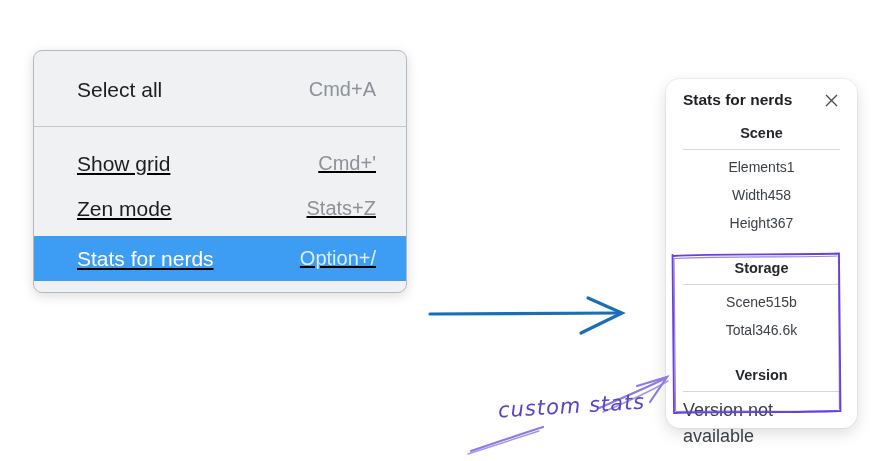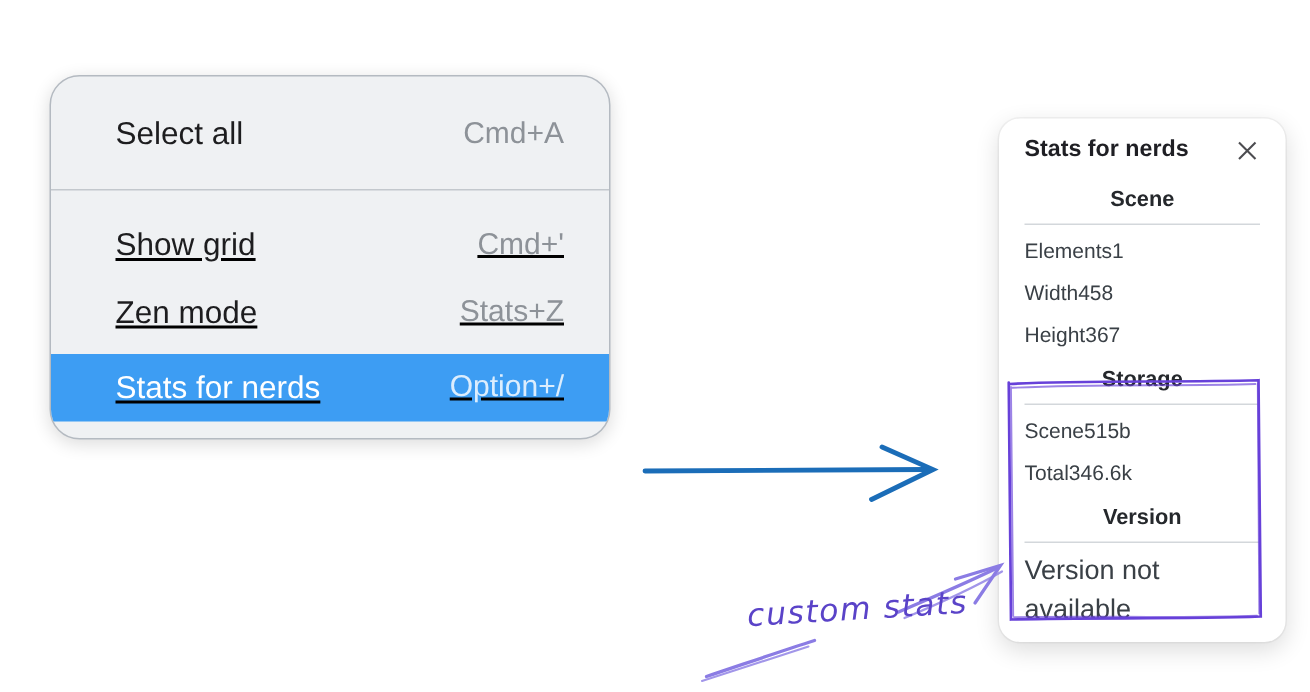--- a/index.html
+++ b/index.html
@@ -7,21 +7,21 @@
     width:873px;height:461px;position:relative;overflow:hidden;
     background:#ffffff;
     font-family:"Liberation Sans",sans-serif;
   }
 
   
   .context-menu{
     position:absolute;left:33px;top:50px;width:374px;
     background:#eff1f3;
     border:1px solid #b4bac1;
-    border-radius:20px;
+    border-radius:9px;
     box-shadow:0 3px 12px rgba(0,0,0,.14);
     box-sizing:border-box;
     overflow:hidden;
   }
   .menu-section-top{padding:16px 0 14px 0;}
   .menu-section-bottom{padding:14px 0 11px 0;text-decoration:underline;}
   .menu-divider{height:1px;background:#c3c8cd;}
   .menu-item{
     height:45px;
     display:flex;align-items:center;justify-content:space-between;
@@ -45,25 +45,25 @@
     color:#3a4046;
   }
   .panel-header{display:flex;align-items:center;justify-content:space-between;margin-bottom:16px;}
   .panel-title{font-size:15.5px;font-weight:bold;color:#1f1f24;margin:0;}
   .close-btn{
     background:none;border:none;padding:0;margin:0;cursor:pointer;
     width:18px;height:18px;display:flex;align-items:center;justify-content:center;
   }
   .section-title{
     text-align:center;font-weight:bold;font-size:14.5px;color:#25282c;
-    margin-top:8px;
+    margin-top:23px;
   }
   .hr{border:none;border-top:1px solid #d3d7db;margin:8px 0 3px 0;}
   .stat-row{
-    display:flex;justify-content:flex-start;
+    display:flex;justify-content:center;
     font-size:14px;line-height:28px;color:#3a4046;
   }
   .version-note{font-size:18px;line-height:26px;color:#3a4046;margin-top:5px;}
 
   
   .overlay{position:absolute;left:0;top:0;width:873px;height:461px;pointer-events:none;}
   .annotation-text{
     position:absolute;left:498px;top:394px;
     font-family:"DejaVu Sans",sans-serif;font-style:italic;
     font-size:21px;letter-spacing:1px;color:#5a43c8;

